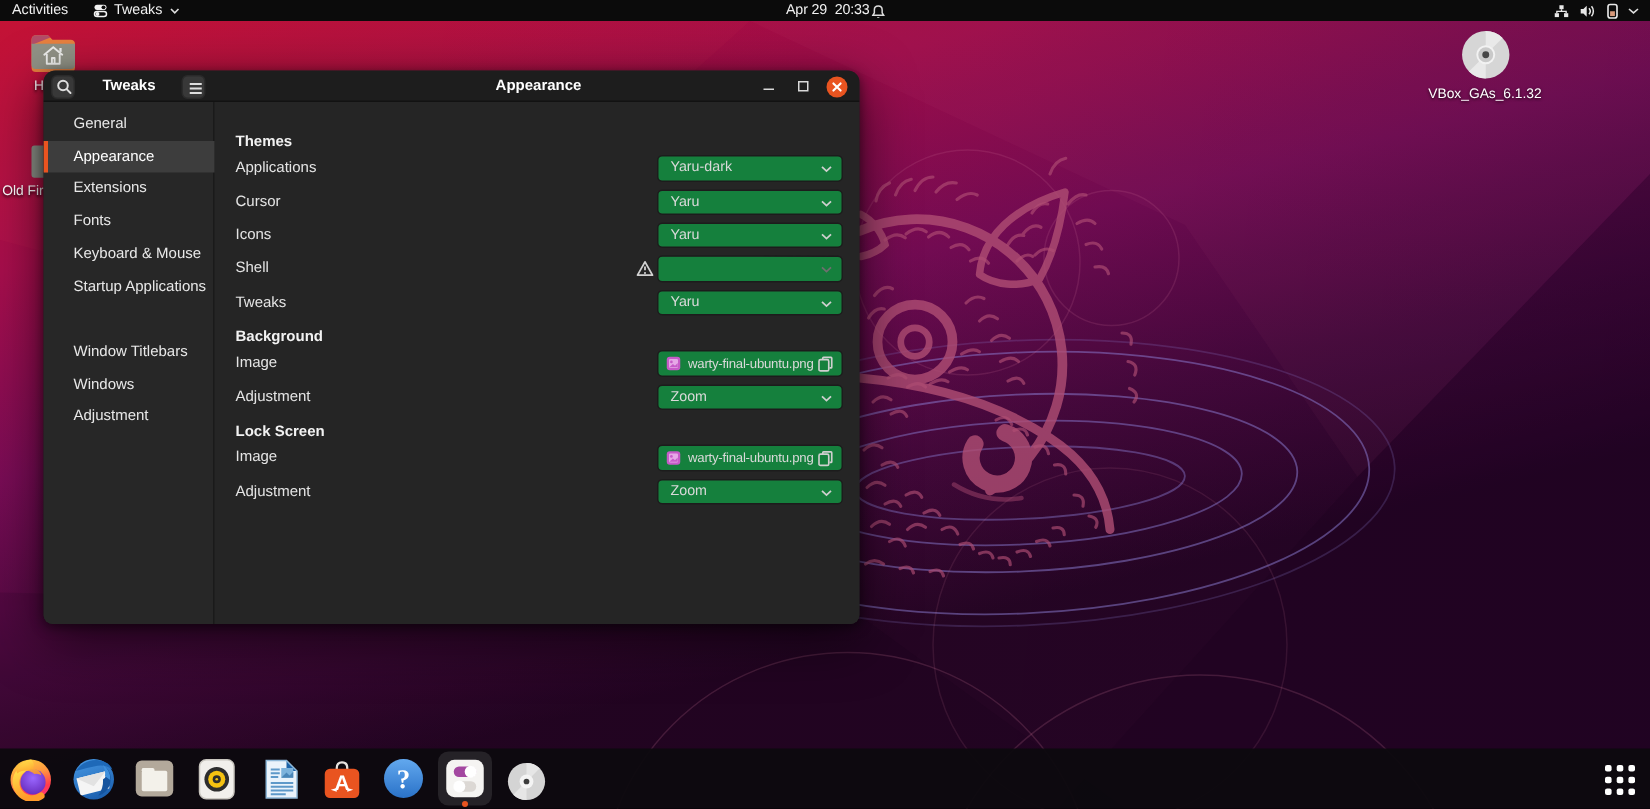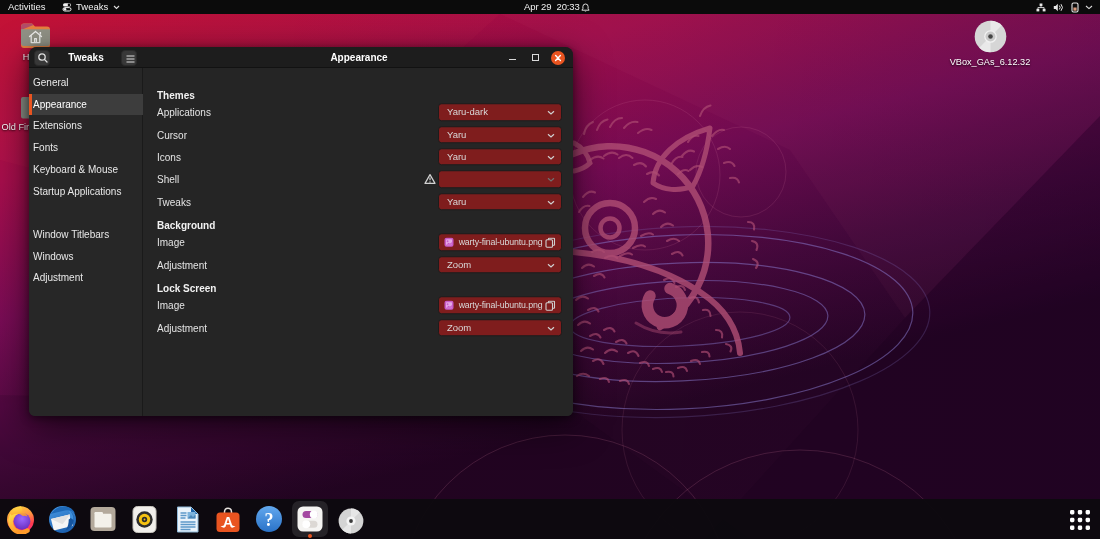--- a/index.html
+++ b/index.html
@@ -4,27 +4,27 @@
 *{margin:0;padding:0;box-sizing:border-box}
 html,body{width:1100px;height:539px;overflow:hidden;background:#000;font-family:"Liberation Sans",sans-serif}
 .abs{position:absolute}
 #wall{position:absolute;left:0;top:14px;width:1100px;height:525px;z-index:1}
 #topbar{position:absolute;left:0;top:0;width:1100px;height:14px;background:#0b0b0b;z-index:50;color:#f1f1f1;font-size:9.5px}
 #dock{position:absolute;left:0;top:499px;width:1100px;height:40px;background:rgba(12,10,14,.94);z-index:40}
 #win{position:absolute;left:29px;top:47px;width:544px;height:369px;z-index:30;border-radius:8px 8px 6px 6px;box-shadow:0 10px 36px rgba(0,0,0,.6),0 2px 8px rgba(0,0,0,.5);overflow:hidden;background:#252525}
 .hdr{position:absolute;left:0;top:0;width:100%;height:21px;background:#1d1d1d;border-bottom:1px solid #121212}
 .hbtn{position:absolute;width:16px;height:16px;top:2.5px;background:#383838;border-radius:4px;border:1px solid #2a2a2a}
 #sidebar{position:absolute;left:0;top:21px;width:114px;height:348px;background:#272727;border-right:1px solid #1a1a1a}
-.srow{position:absolute;left:0;width:114px;height:21.7px;line-height:21.7px;color:#e8e8e8;font-size:10px;padding-left:4px}
+.srow{position:absolute;left:0;width:114px;height:21.7px;line-height:21.7px;color:#e8e8e8;font-size:10px;padding-left:20px}
 .ssel{background:#3d3d3d;color:#fff}
 .sbar{position:absolute;left:0;width:3px;height:21.7px;background:#e95420}
 #content{position:absolute;left:115px;top:21px;width:429px;height:348px;background:#252525}
 .lbl{position:absolute;left:13px;color:#e4e4e4;font-size:10px;transform:translateY(-50%)}
 .sect{position:absolute;left:13px;color:#f2f2f2;font-size:10px;font-weight:bold;transform:translateY(-50%)}
-.dd{position:absolute;left:294px;width:124px;height:17.5px;background:#7f1d1d;border:1px solid #1c1c1c;border-radius:3.5px;color:#d9d9d9;font-size:9.5px;line-height:16px;padding-left:8px;transform:translateY(-50%)}
+.dd{position:absolute;left:294px;width:124px;height:17.5px;background:#15803d;border:1px solid #1c1c1c;border-radius:3.5px;color:#d9d9d9;font-size:9.5px;line-height:16px;padding-left:8px;transform:translateY(-50%)}
 .dd svg.chev{position:absolute;right:6px;top:6px}
 .icolabel{position:absolute;color:#fff;font-size:9.2px;text-align:center;text-shadow:0 1px 2px rgba(0,0,0,.85);z-index:2}
 .dockicon{position:absolute;top:504.5px;z-index:41}
 </style></head>
 <body>
 
 <svg id="wall" viewBox="0 14 1100 525" width="1100" height="525">
 <defs>
 <linearGradient id="bgv" x1="0" y1="14" x2="130" y2="539" gradientUnits="userSpaceOnUse">
 <stop offset="0" stop-color="#c10f33"></stop>
@@ -156,21 +156,21 @@
 <div class="abs" style="left:974px;top:20px;width:33px;height:33px;z-index:2">
 <svg width="33" height="33" viewBox="0 0 33 33">
 <circle cx="16.5" cy="16.5" r="15.8" fill="#d6d6d6"></circle>
 <path d="M16.5 0.7 A 15.8 15.8 0 0 1 27.7 5.3 L 19.6 13.4 A 4.3 4.3 0 0 0 16.5 12.2 Z" fill="#e9e9e9"></path>
 <path d="M16.5 32.3 A 15.8 15.8 0 0 1 5.3 27.7 L 13.4 19.6 A 4.3 4.3 0 0 0 16.5 20.8 Z" fill="#e9e9e9"></path>
 <circle cx="16.5" cy="16.5" r="6.3" fill="#f2f2f2"></circle>
 <circle cx="16.5" cy="16.5" r="5" fill="#c9c9c9"></circle>
 <circle cx="16.5" cy="16.5" r="2.3" fill="#454545"></circle>
 </svg>
 </div>
-<div class="icolabel" style="left:940px;top:56.5px;width:100px">VBox_GAs_6.12.32</div>
+<div class="icolabel" style="left:940px;top:56.5px;width:100px">VBox_GAs_6.1.32</div>
 
 <div id="win">
 <div class="hdr">
 <div class="hbtn" style="left:5px"><svg width="14" height="14" viewBox="0 0 14 14" style="margin:0px 0 0 1px">
           <circle cx="6" cy="6" r="3.2" fill="none" stroke="#dedede" stroke-width="1.3"></circle>
           <path d="M8.4 8.4 L11 11" stroke="#dedede" stroke-width="1.3" stroke-linecap="round"></path>
         </svg></div>
 <div style="position:absolute;left:27px;top:0;width:60px;text-align:center;line-height:21px;color:#fff;font-size:10px;font-weight:bold">Tweaks</div>
 <div class="hbtn" style="left:92px"><svg width="14" height="14" viewBox="0 0 14 14" style="margin:1px 0 0 2px">
           <path d="M2.5 4 h8 M2.5 7 h8 M2.5 10 h8" stroke="#dedede" stroke-width="1.2"></path>

